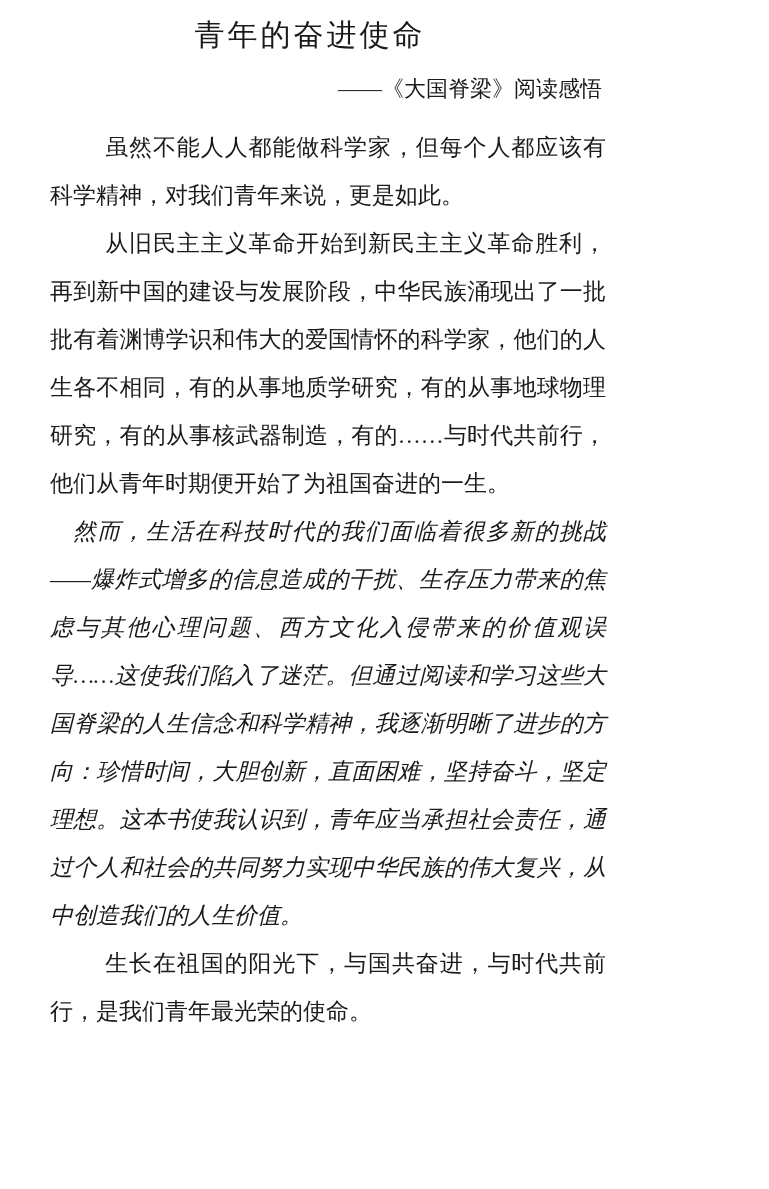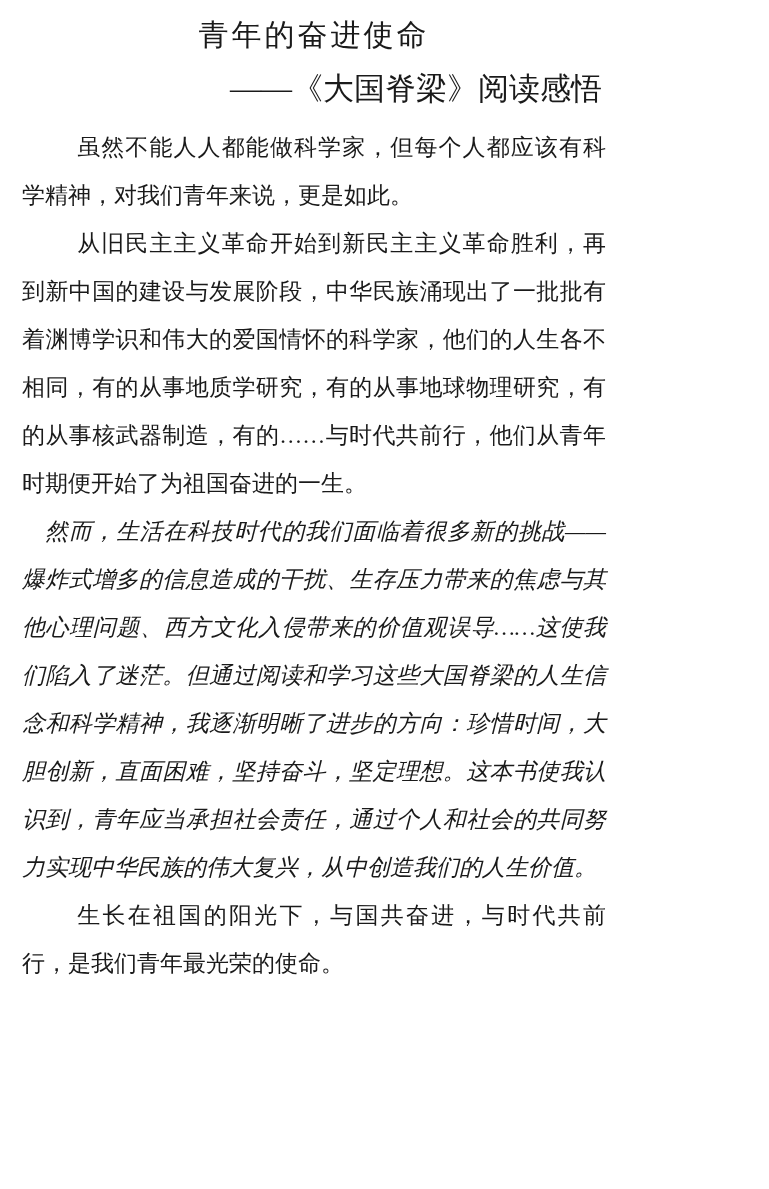--- a/index.html
+++ b/index.html
@@ -8,42 +8,43 @@
     background: #ffffff;
   }
   .page {
     position: relative;
     width: 622px;
     height: 1189px;
     box-sizing: border-box;
     background: #ffffff;
     color: #1a1a1a;
     font-family: "Liberation Serif", "DejaVu Serif", serif;
-    padding: 10px 16px 0 22px;
+    padding: 10px 16px 0 14px;
     overflow: hidden;
   }
   .doc-title {
     margin: 0;
     font-size: 30px;
     font-weight: normal;
     text-align: center;
     letter-spacing: 3px;
     line-height: 50px;
     white-space: nowrap;
   }
   .doc-subtitle {
     margin: 6px 0 0 0;
-    font-size: 31px;
+    font-size: 22px;
     text-align: right;
     line-height: 46px;
     padding-right: 4px;
     white-space: nowrap;
   }
   .body-text {
     margin-top: 12px;
+    margin-left: 36px;
   }
   .para {
     margin: 0;
     font-size: 23px;
     line-height: 48px;
     text-align: justify;
     text-indent: 2.4em;
     word-break: normal;
     overflow-wrap: break-word;
   }

